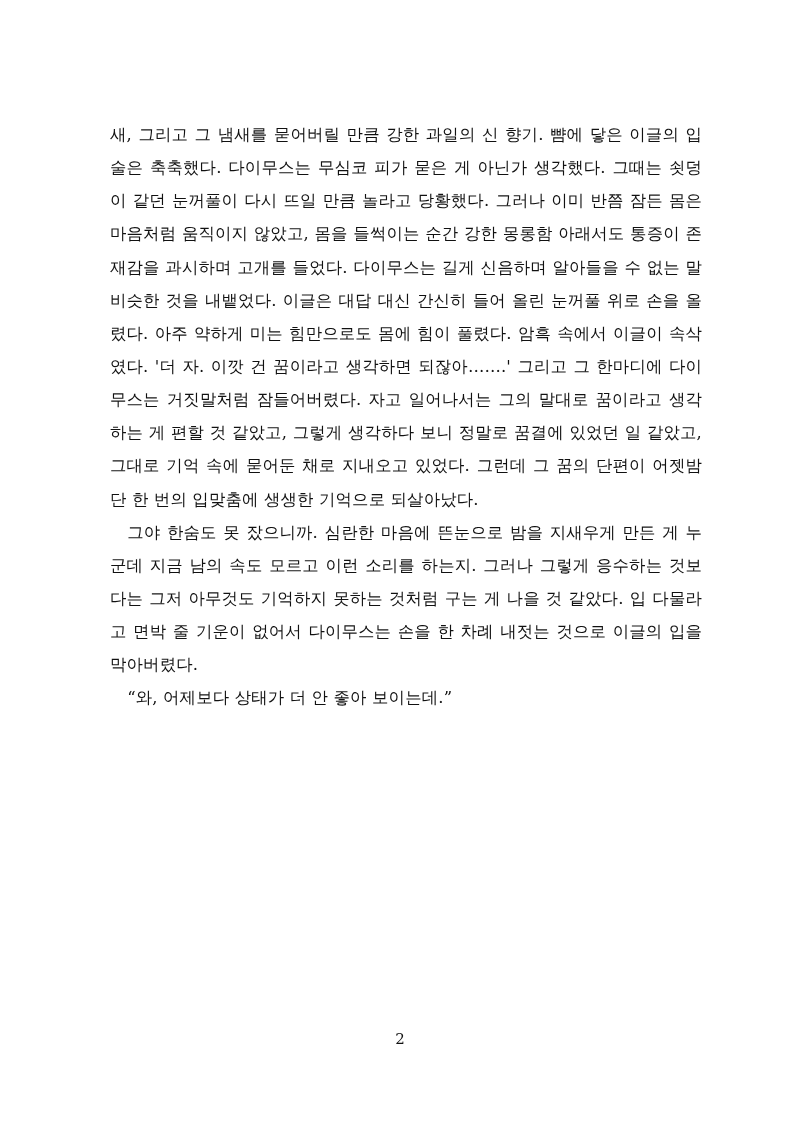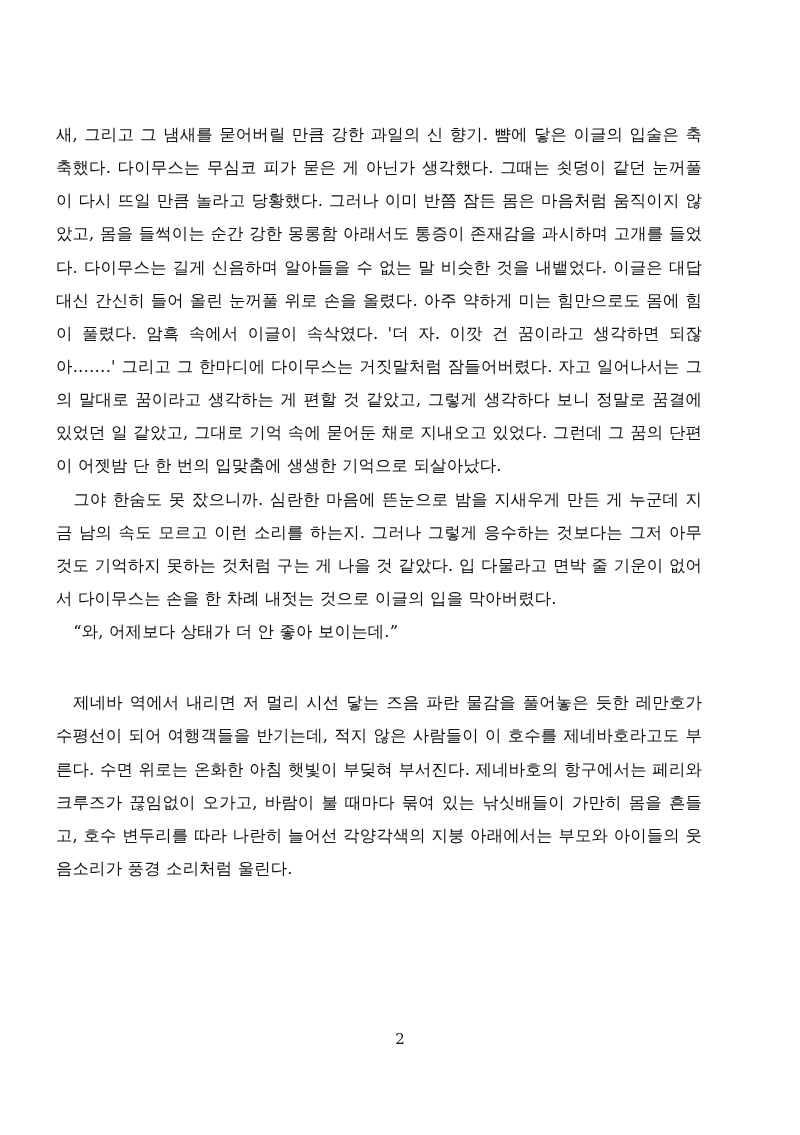--- a/index.html
+++ b/index.html
@@ -12,21 +12,21 @@
     height: 1135px;
     font-family: "DejaVu Serif", "Liberation Serif", serif;
     color: #111111;
     position: relative;
     overflow: hidden;
   }
   .page {
     width: 800px;
     height: 1135px;
     box-sizing: border-box;
-    padding: 118px 98px 0 56px;
+    padding: 118px 98px 0 110px;
     position: relative;
   }
   .body-text {
     font-size: 16.4px;
     line-height: 2.02;
     text-align: justify;
     text-justify: inter-character;
     letter-spacing: 0.01em;
     word-break: break-all;
   }
@@ -52,16 +52,15 @@
 </style>
 </head>
 <body>
 
 <div class="page">
   <div class="body-text">
     <p>새, 그리고 그 냄새를 묻어버릴 만큼 강한 과일의 신 향기. 뺨에 닿은 이글의 입술은 축축했다. 다이무스는 무심코 피가 묻은 게 아닌가 생각했다. 그때는 쇳덩이 같던 눈꺼풀이 다시 뜨일 만큼 놀라고 당황했다. 그러나 이미 반쯤 잠든 몸은 마음처럼 움직이지 않았고, 몸을 들썩이는 순간 강한 몽롱함 아래서도 통증이 존재감을 과시하며 고개를 들었다. 다이무스는 길게 신음하며 알아들을 수 없는 말 비슷한 것을 내뱉었다. 이글은 대답 대신 간신히 들어 올린 눈꺼풀 위로 손을 올렸다. 아주 약하게 미는 힘만으로도 몸에 힘이 풀렸다. 암흑 속에서 이글이 속삭였다. '더 자. 이깟 건 꿈이라고 생각하면 되잖아…….' 그리고 그 한마디에 다이무스는 거짓말처럼 잠들어버렸다. 자고 일어나서는 그의 말대로 꿈이라고 생각하는 게 편할 것 같았고, 그렇게 생각하다 보니 정말로 꿈결에 있었던 일 같았고, 그대로 기억 속에 묻어둔 채로 지내오고 있었다. 그런데 그 꿈의 단편이 어젯밤 단 한 번의 입맞춤에 생생한 기억으로 되살아났다.</p>
     <p class="indent">그야 한숨도 못 잤으니까. 심란한 마음에 뜬눈으로 밤을 지새우게 만든 게 누군데 지금 남의 속도 모르고 이런 소리를 하는지. 그러나 그렇게 응수하는 것보다는 그저 아무것도 기억하지 못하는 것처럼 구는 게 나을 것 같았다. 입 다물라고 면박 줄 기운이 없어서 다이무스는 손을 한 차례 내젓는 것으로 이글의 입을 막아버렸다.</p>
     <p class="indent">“와, 어제보다 상태가 더 안 좋아 보이는데.”</p>
     <div class="block-gap"></div>
-    <p class="indent">제네바 역에서 내리면 저 멀리 시선 닿는 즈음 파란 물감을 풀어놓은 듯한 레만호가 수평선이 되어 여행객들을 반기는데, 적지 않은 사람들이 이 호수를 제네바호라고도 부른다. 수면 위로는 온화한 아침 햇빛이 부딪혀 부서진다. 제네바호의 항구에서는 페리와 크루즈가 끊임없이 오가고, 바람이 불 때마다 묶여 있는 낚싯배들이 가만히 몸을 흔들고, 호수 변두리를 따라 나란히 늘어선 각양각색의 지붕 아래에서는 부모와 아이들의 웃음소리가 풍경 소리처럼 울린다.</p>
   </div>
   <div class="page-number">2</div>
 </div>
 
 </body></html>

